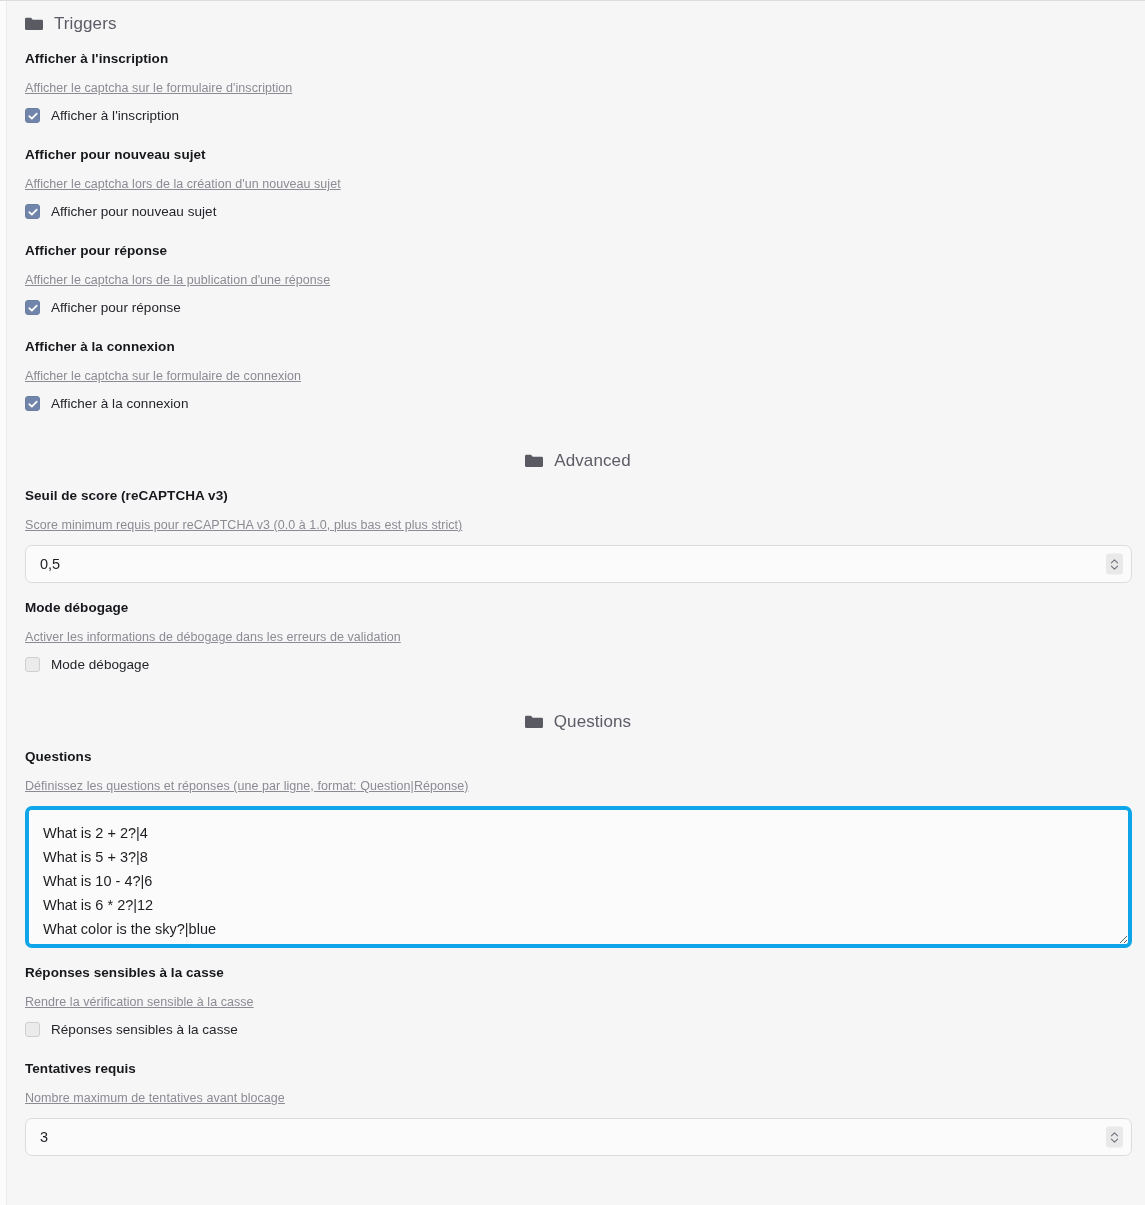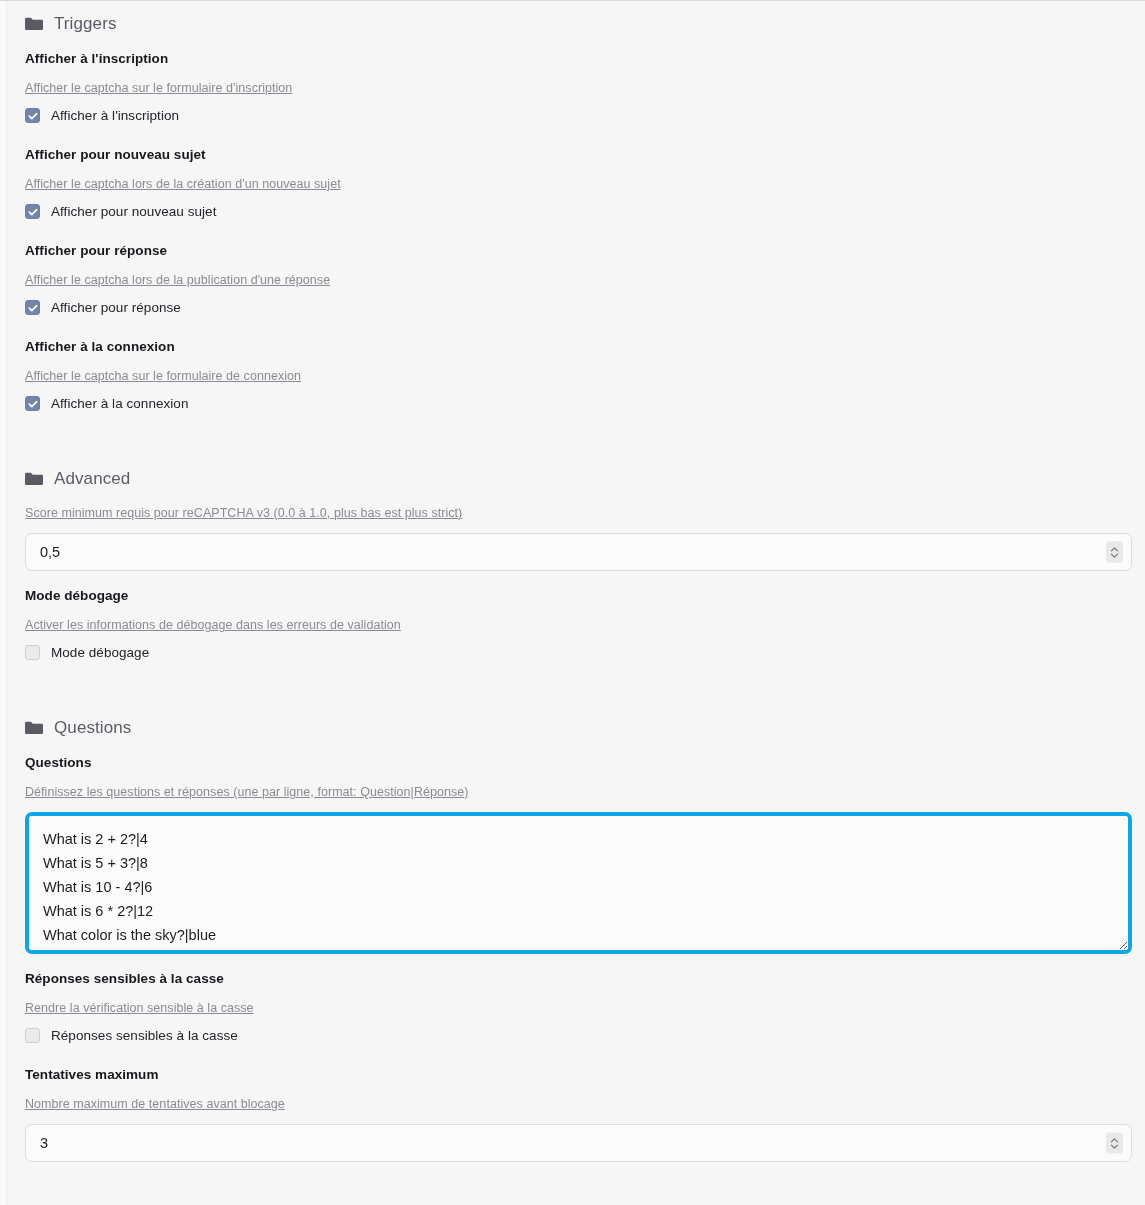--- a/index.html
+++ b/index.html
@@ -36,21 +36,21 @@
     padding-top: 13px;
   }
 
   
   .section-header {
     display: flex;
     align-items: center;
     gap: 11px;
     margin: 0 0 17px 0;
   }
-  .section-header.spaced { margin-top: 51px; }
+  .section-header.spaced { margin-top: 33px; justify-content: center; }
   .folder-icon {
     width: 18px; height: 14px;
     flex: 0 0 auto;
     display: block;
   }
   .section-title {
     font-size: 17px;
     color: #5c5c66;
     letter-spacing: .1px;
   }
@@ -222,20 +222,21 @@
       </div>
       <div class="section-header spaced">
         <span>
           <svg class="folder-icon" viewBox="0 0 18 14" xmlns="http://www.w3.org/2000/svg" aria-hidden="true">
             <path d="M0 2.2a1.4 1.4 0 0 1 1.4-1.4h4.6l1.7 1.9h8.9A1.4 1.4 0 0 1 18 4.1v7.6a1.4 1.4 0 0 1-1.4 1.4H1.4A1.4 1.4 0 0 1 0 11.7V2.2z" fill="#5a5a63"></path>
           </svg>
         </span>
         <span class="section-title">Advanced</span>
       </div>
       <div class="field">
+        <div class="field-label">Seuil de score (reCAPTCHA v3)</div>
         <div class="field-desc">Score minimum requis pour reCAPTCHA v3 (0.0 à 1.0, plus bas est plus strict)</div>
         <div class="num-wrap"><input class="num" type="text" value="0,5" style=""><span class="spinner">
             <svg width="9" height="14" viewBox="0 0 9 14" xmlns="http://www.w3.org/2000/svg" aria-hidden="true">
               <path d="M1.4 5.4 4.5 2.3 7.6 5.4" fill="none" stroke="#72727c" stroke-width="1.1" stroke-linecap="round" stroke-linejoin="round"></path>
               <path d="M1.4 8.6 4.5 11.7 7.6 8.6" fill="none" stroke="#72727c" stroke-width="1.1" stroke-linecap="round" stroke-linejoin="round"></path>
             </svg>
           </span></div>
       </div>
       <div class="field">
         <div class="field-label">Mode débogage</div>
@@ -266,21 +267,21 @@
       <div class="field">
         <div class="field-label">Réponses sensibles à la casse</div>
         <div class="field-desc">Rendre la vérification sensible à la casse</div>
         <div class="check-row">
           <span class="cb off"></span>
           <span class="check-label">Réponses sensibles à la casse</span>
         </div>
         <div class="gap-sm"></div>
       </div>
       <div class="field">
-        <div class="field-label">Tentatives maximum</div>
+        <div class="field-label">Tentatives requis</div>
         <div class="field-desc">Nombre maximum de tentatives avant blocage</div>
         <div class="num-wrap"><input class="num" type="text" value="3" style=""><span class="spinner">
             <svg width="9" height="14" viewBox="0 0 9 14" xmlns="http://www.w3.org/2000/svg" aria-hidden="true">
               <path d="M1.4 5.4 4.5 2.3 7.6 5.4" fill="none" stroke="#72727c" stroke-width="1.1" stroke-linecap="round" stroke-linejoin="round"></path>
               <path d="M1.4 8.6 4.5 11.7 7.6 8.6" fill="none" stroke="#72727c" stroke-width="1.1" stroke-linecap="round" stroke-linejoin="round"></path>
             </svg>
           </span></div>
       </div>
     </div>
 </div>

